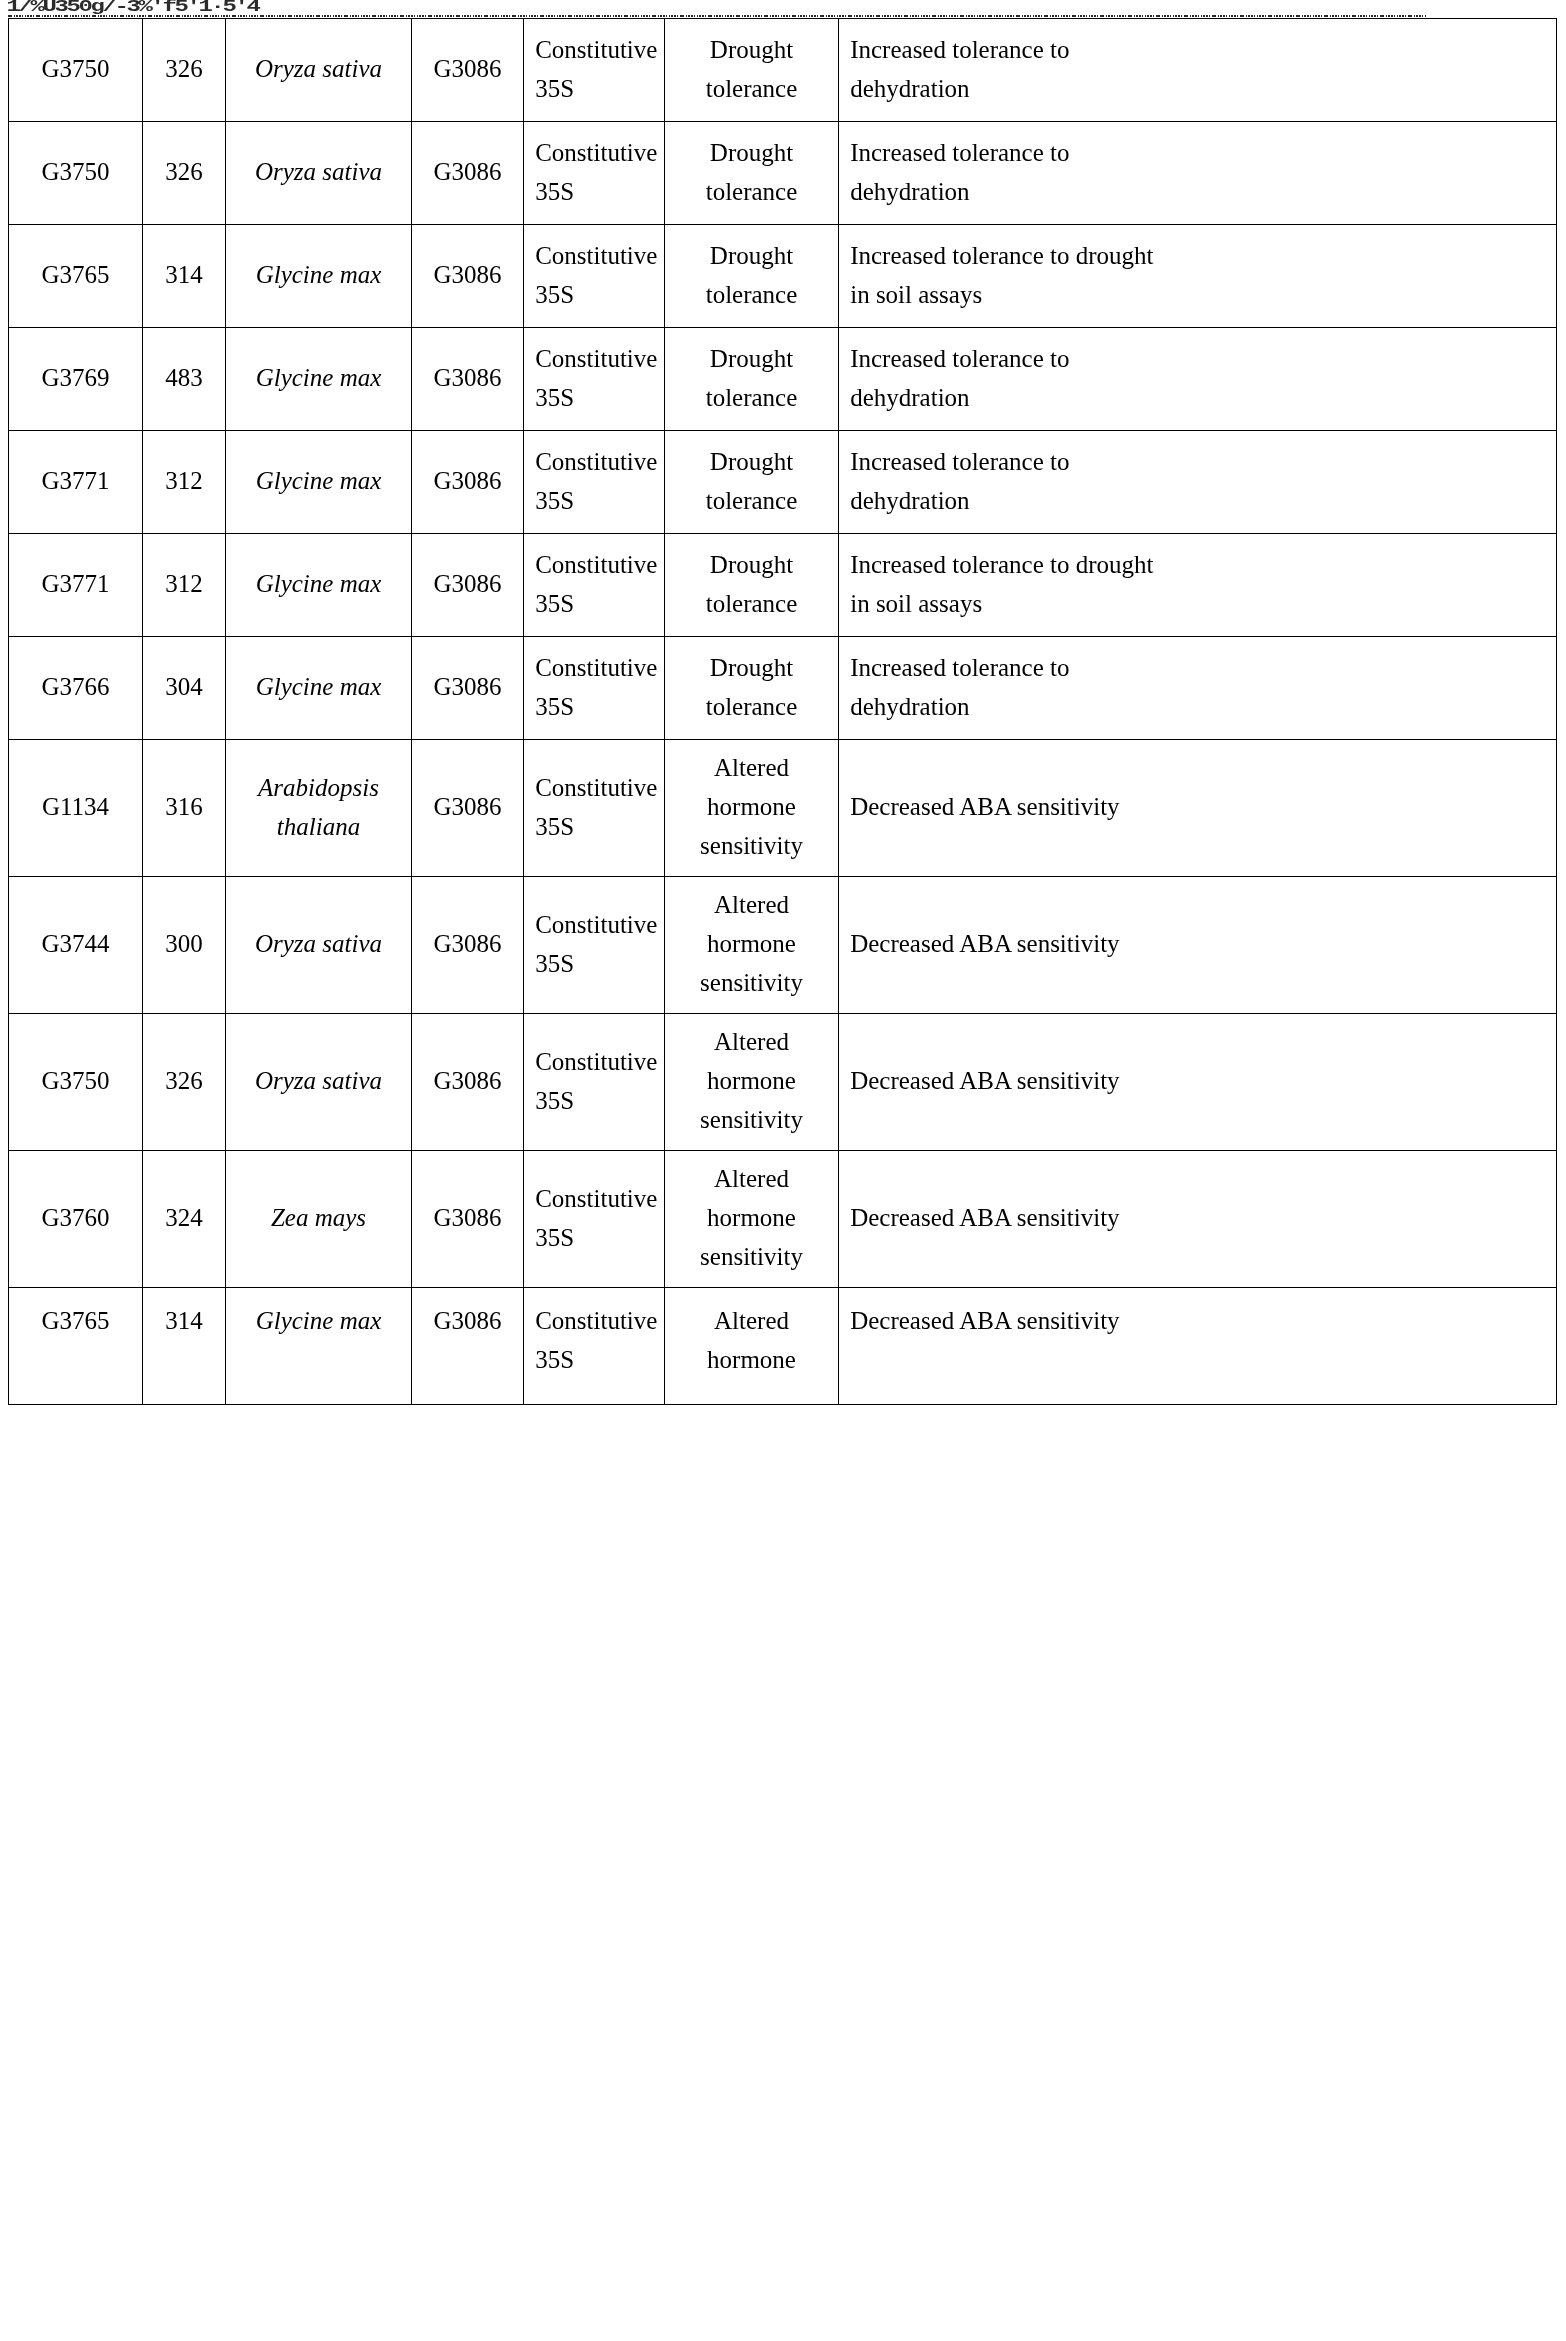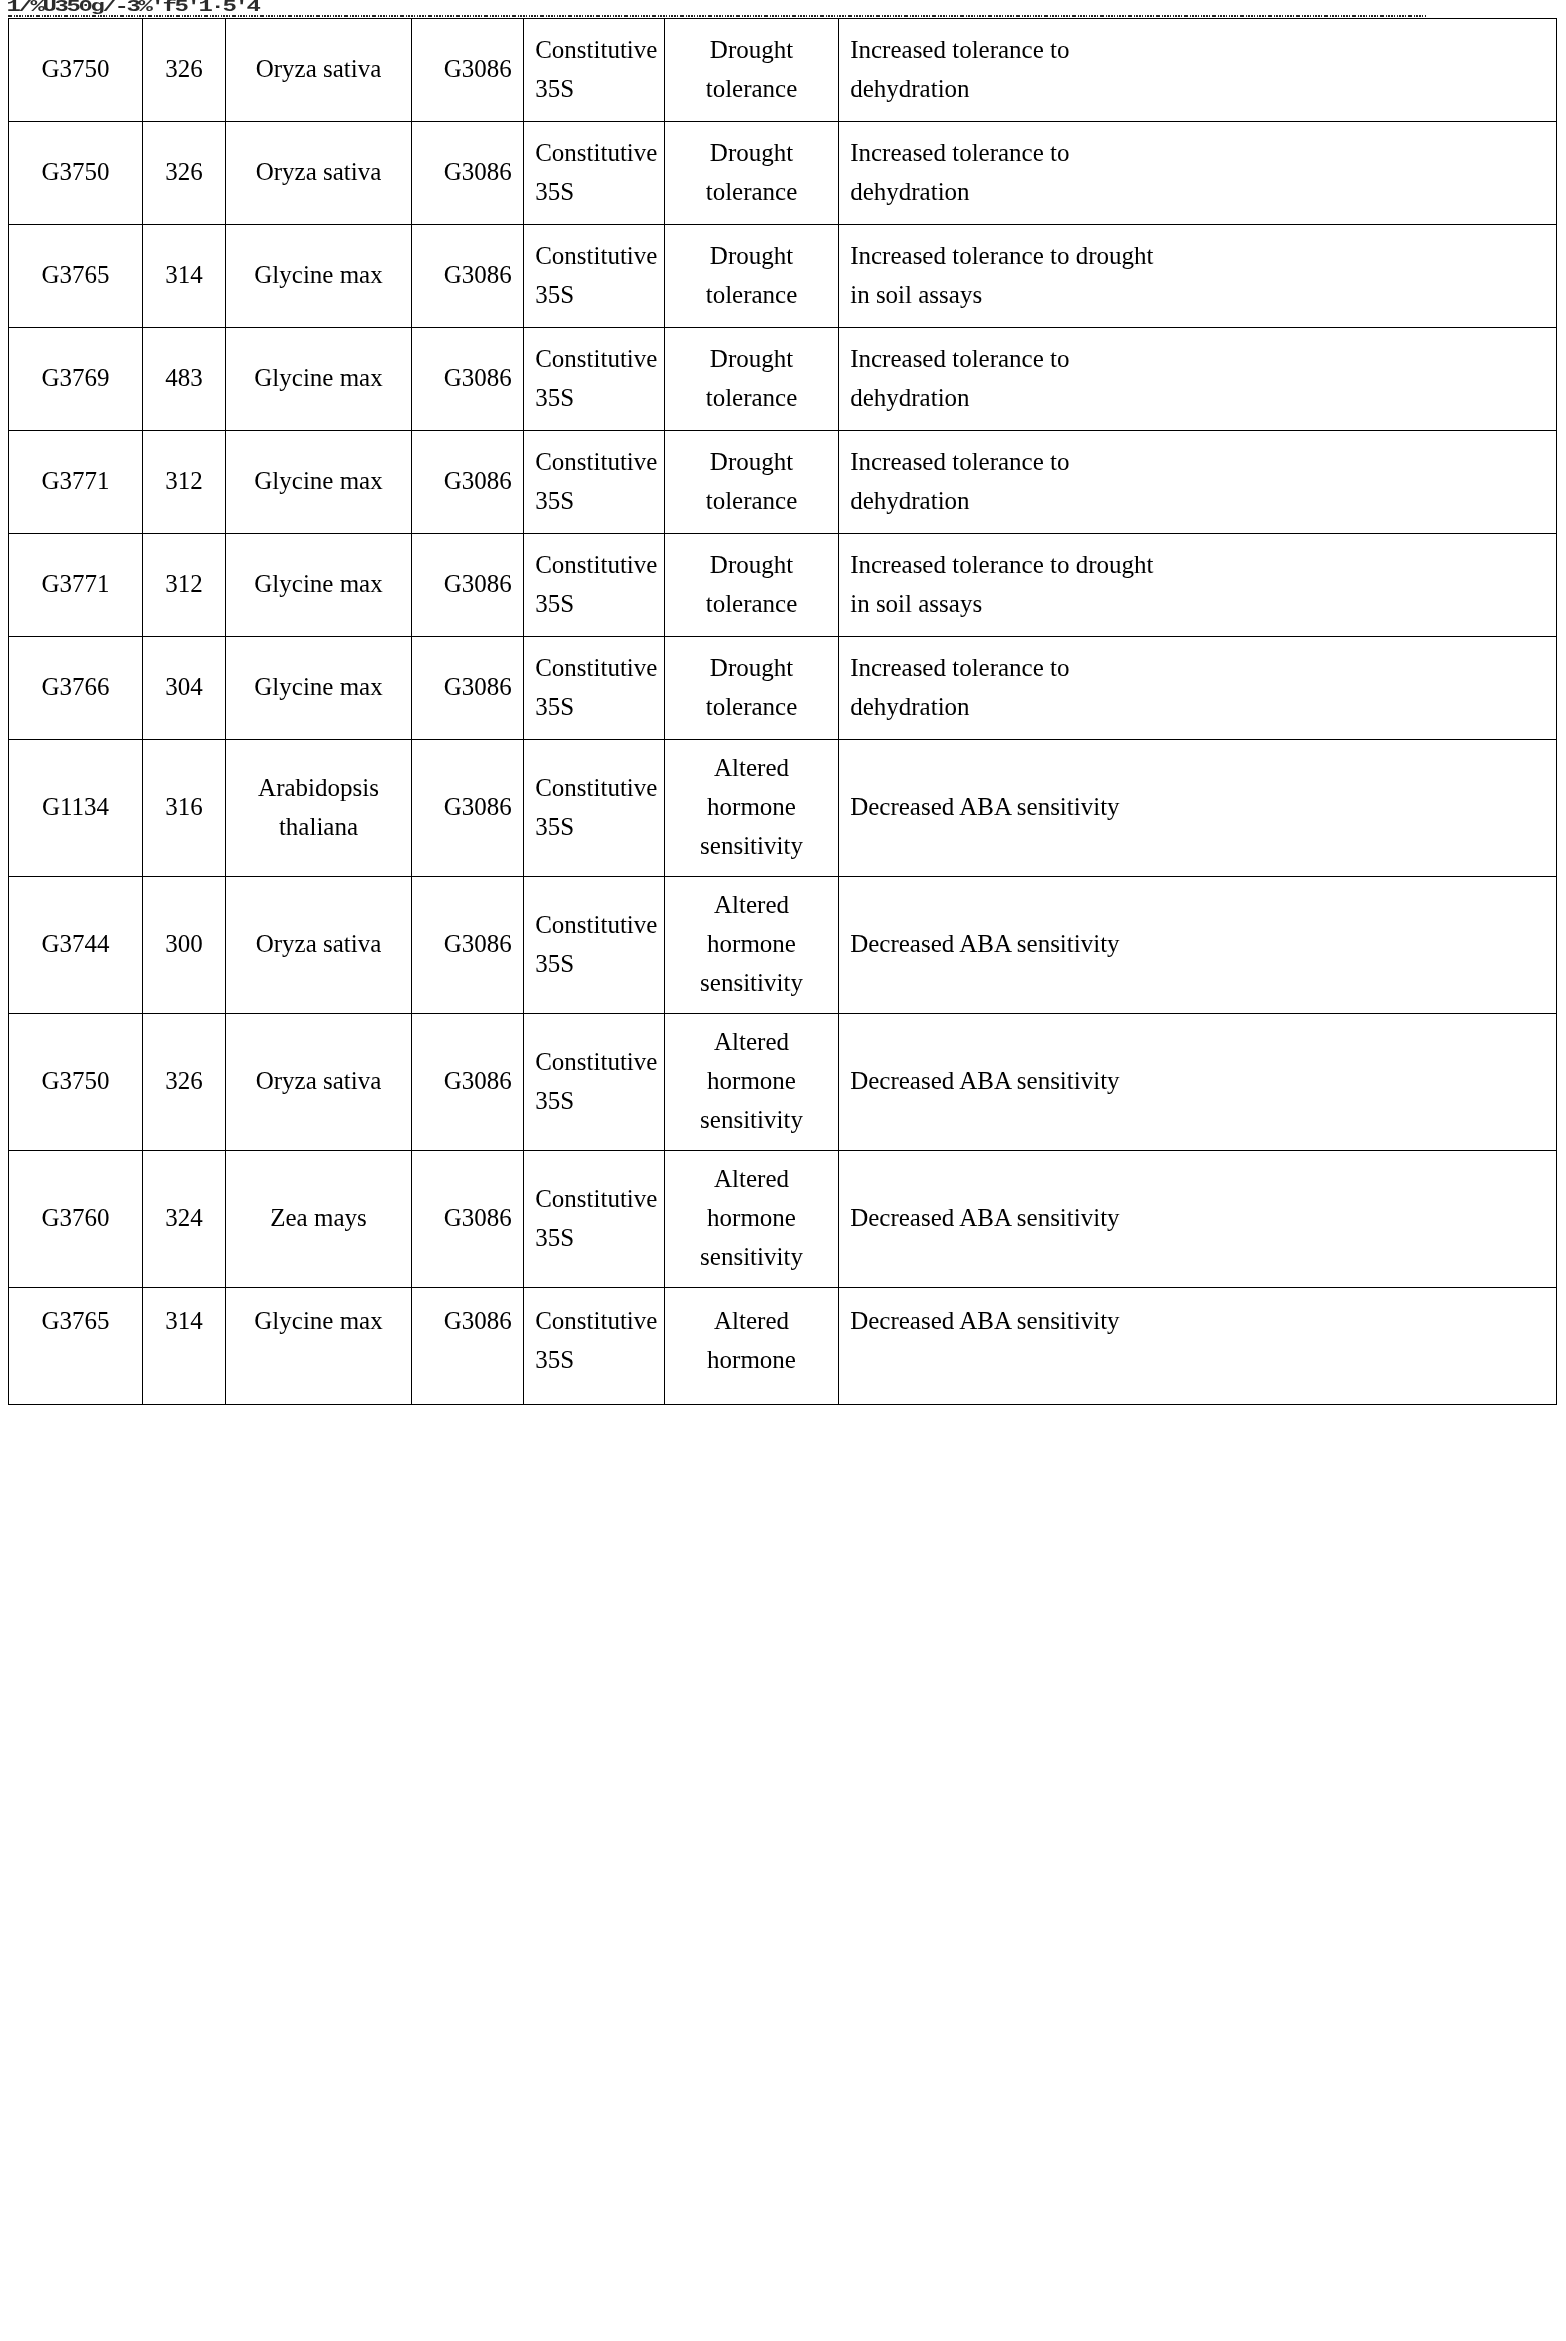--- a/index.html
+++ b/index.html
@@ -83,22 +83,22 @@
   col.c-gid      { width: 134px; }
   col.c-seq      { width: 83px; }
   col.c-species  { width: 186px; }
   col.c-ortho    { width: 112px; }
   col.c-promoter { width: 141px; }
   col.c-trait    { width: 174px; }
   col.c-pheno    { width: 718px; }
 
   td.cell-gid      { text-align: center; }
   td.cell-seq      { text-align: center; }
-  td.cell-species  { text-align: center; }
-  td.cell-ortho    { text-align: right; }
+  td.cell-species  { text-align: center; font-style: italic; }
+  td.cell-ortho    { text-align: center; }
   td.cell-promoter { text-align: left; padding-left: 17.6px; }
   td.cell-trait    { text-align: center; padding-left: 14.4px; }
   td.cell-pheno    { text-align: left; padding-left: 16px; }
 
   
   .ln { display: block; }
 
   
   tr.row-2line td { height: 86px; }
   tr.row-3line td { height: 120px; }

